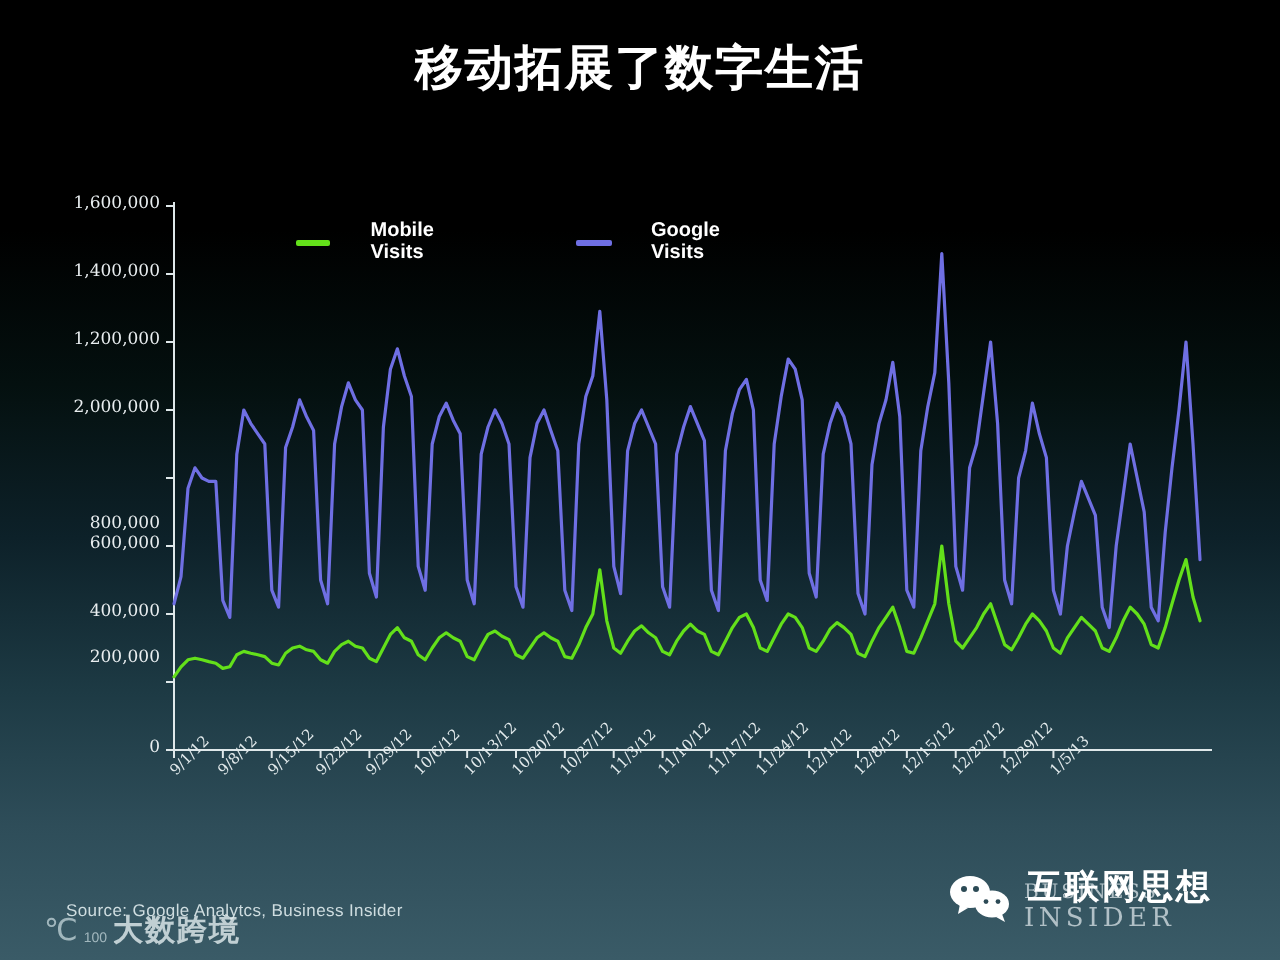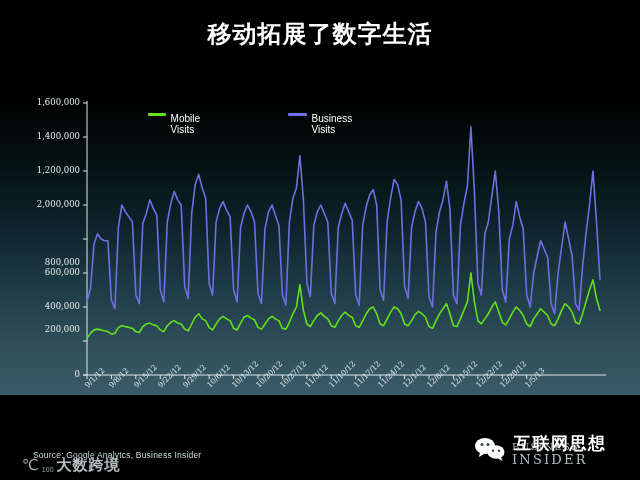--- a/index.html
+++ b/index.html
@@ -2,21 +2,21 @@
 <html><head>
 <meta charset="utf-8">
 <style>
   html,body{margin:0;padding:0;}
   body{
     width:640px;height:480px;overflow:hidden;
     font-family:"Liberation Sans","DejaVu Sans",sans-serif;
     background:#000;
   }
   #stage{
-    position:relative;width:640px;height:395px;
+    position:relative;width:640px;height:480px;
     background:linear-gradient(to bottom,#000000 0%,#000000 24%,#04100f 40%,#0d2129 56%,#1d3a44 72%,#2e4d59 86%,#3a5b67 100%);
   }
   
   #title{
     position:absolute;left:0;top:18px;width:640px;text-align:center;
     color:#ffffff;font-size:24px;font-weight:bold;letter-spacing:1px;
     font-family:"DejaVu Sans","Liberation Sans",sans-serif;
   }
   
   #chart{position:absolute;left:0;top:0;width:640px;height:480px;}
@@ -26,21 +26,21 @@
     white-space:nowrap;text-align:right;
   }
   .xlabel{
     position:absolute;color:#e2eaec;font-size:7.5px;
     font-family:"DejaVu Serif","Liberation Serif",serif;
     white-space:nowrap;
     transform-origin:left top;transform:rotate(-45deg);
   }
   
   #legend{position:absolute;left:148px;top:113px;height:16px;}
-  .leg{position:absolute;top:0;height:16px;display:flex;align-items:flex-start;gap:5px;}
+  .leg{position:absolute;top:0;height:16px;display:flex;align-items:center;gap:20px;font-weight:bold;}
   .leg-swatch{display:inline-block;width:26px;height:3px;border-radius:1px;}
   .leg-text{color:#ffffff;font-size:10px;font-family:"Liberation Sans",sans-serif;}
   
   #source{
     position:absolute;left:33px;top:450px;color:#cfdde0;font-size:8.5px;
     font-family:Liberation Sans, sans-serif;letter-spacing:.2px;
   }
   #wm-left{
     position:absolute;left:22px;top:458px;display:flex;align-items:flex-end;gap:3px;
     opacity:.82;
@@ -144,21 +144,21 @@
       </div>
   </div>
 
   <div id="legend">
     <div class="leg" style="left:0">
       <span class="leg-swatch" id="sw0" style="background: rgb(99, 224, 26);"></span>
       <span class="leg-text">Mobile Visits</span>
     </div>
     <div class="leg" style="left:140px">
       <span class="leg-swatch" id="sw1" style="background: rgb(111, 111, 227);"></span>
-      <span class="leg-text">Business Visits</span>
+      <span class="leg-text">Google Visits</span>
     </div>
   </div>
 
   <div id="source">Source: Google Analytcs, Business Insider</div>
 
   <div id="wm-left">
     <span class="wm-mark">℃</span>
     <span class="wm-sup">100</span>
     <span class="wm-cn">大数跨境</span>
   </div>

